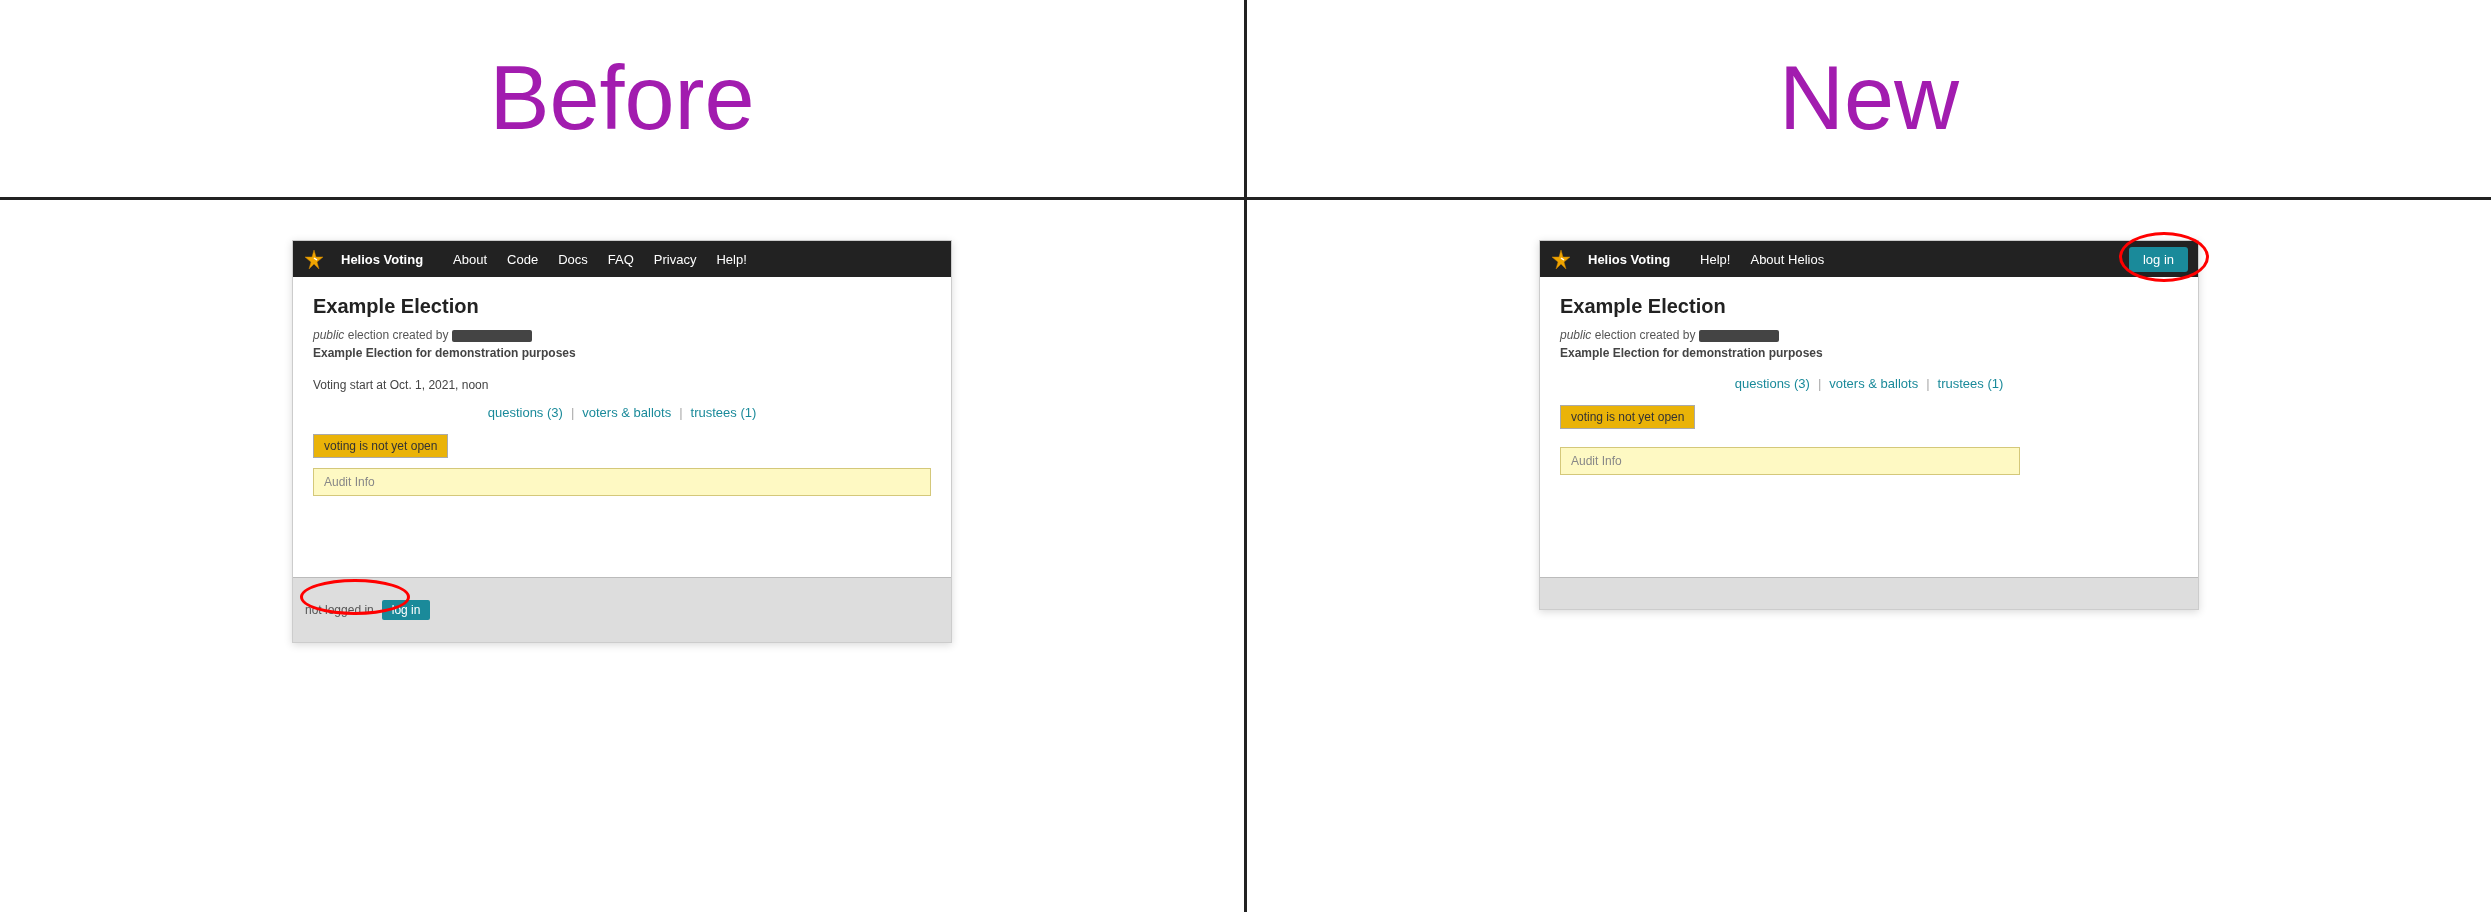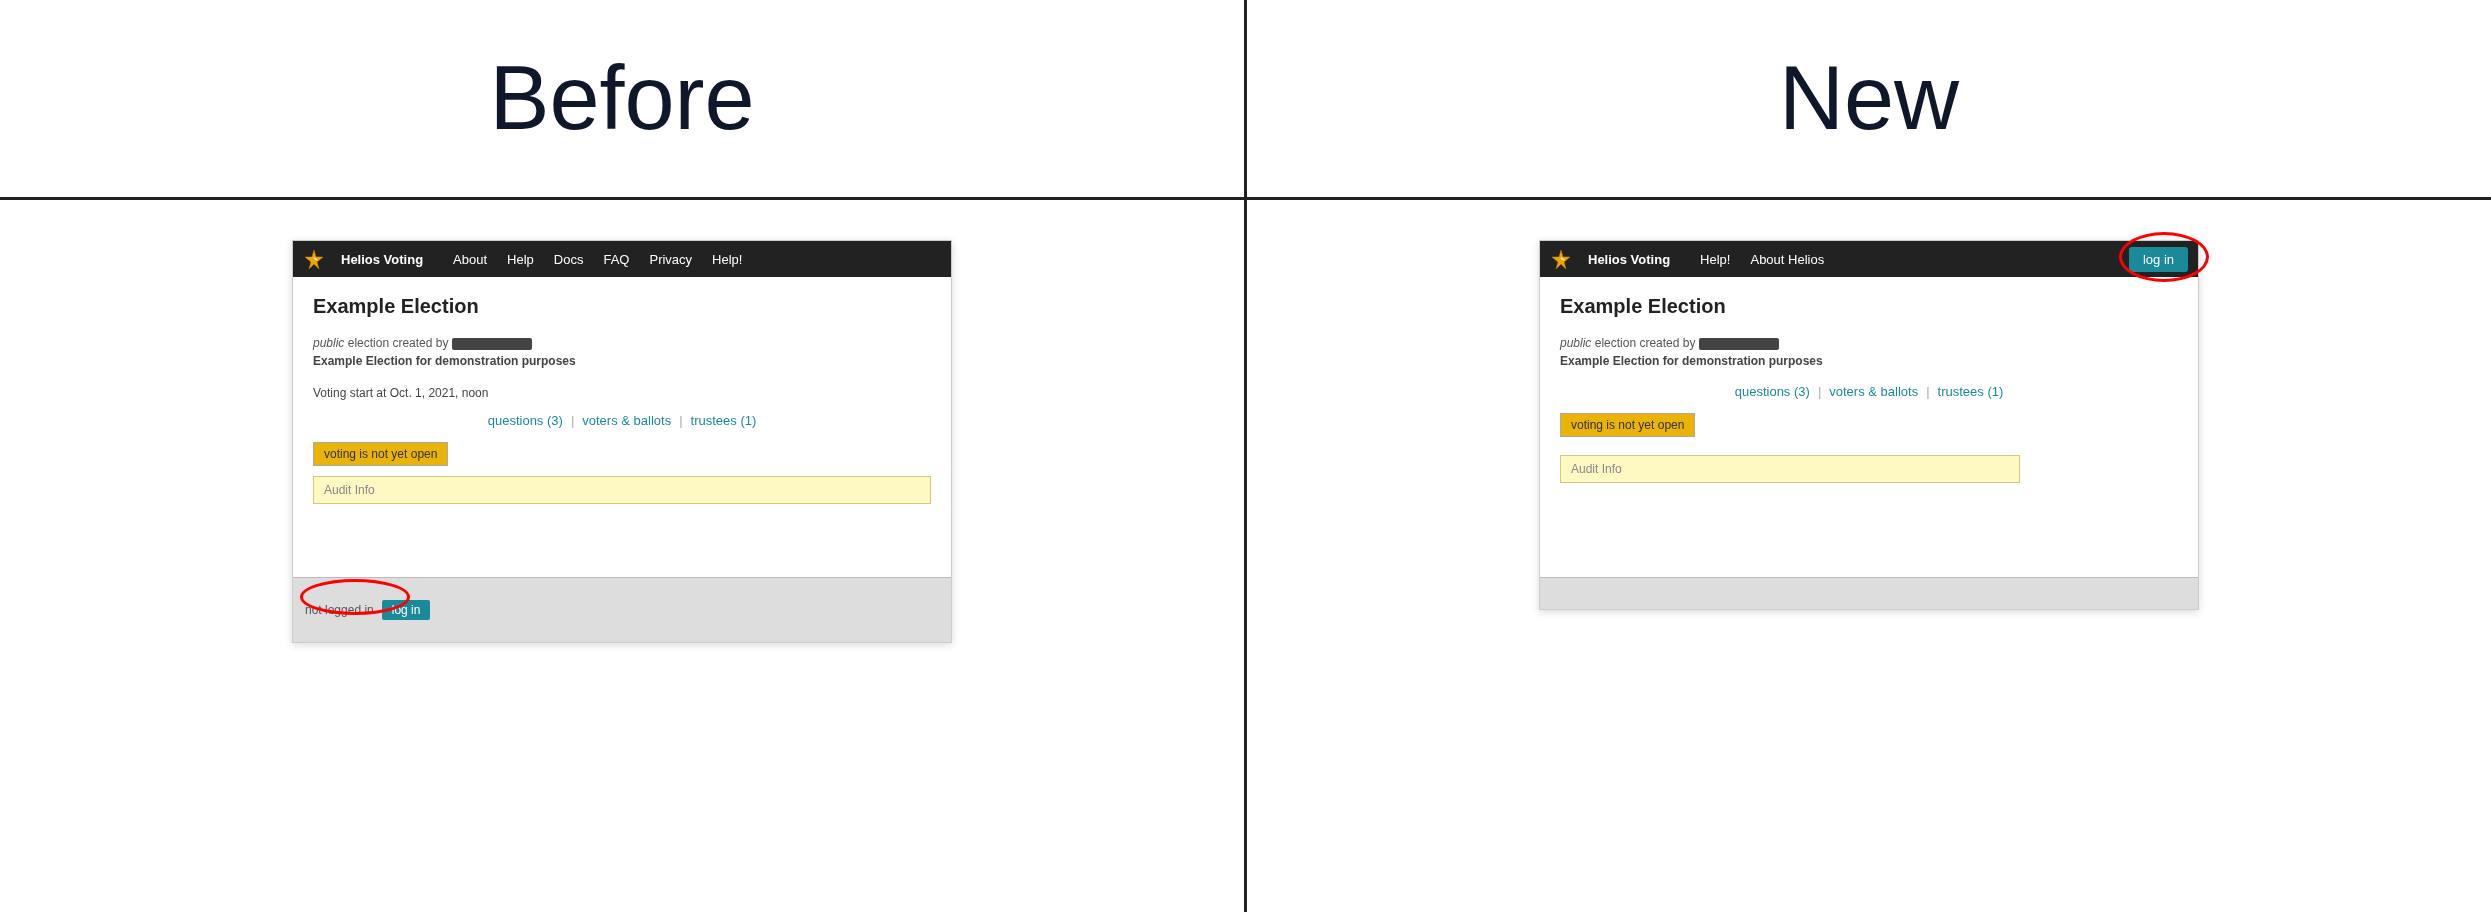--- a/index.html
+++ b/index.html
@@ -20,21 +20,21 @@
       height: 200px;
       border-bottom: 3px solid #222;
     }
     .label-before, .label-new {
       flex: 1;
       display: flex;
       align-items: center;
       justify-content: center;
       font-size: 90px;
       font-weight: 300;
-      color: #0f172a;
+      color: #a21caf;
     }
     .label-before {
       border-right: 3px solid #222;
     }
 
     
     .main-row {
       display: flex;
       flex: 1;
       width: 100%;
@@ -105,21 +105,21 @@
     .page-content {
       background: #fff;
       padding: 18px 20px;
       min-height: 300px;
     }
 
     .election-title {
       font-size: 20px;
       font-weight: bold;
       color: #222;
-      margin-bottom: 18px;
+      margin-bottom: 10px;
     }
 
     .election-meta {
       font-size: 12px;
       color: #555;
       margin-bottom: 4px;
     }
     .election-meta em {
       font-style: italic;
     }
@@ -266,21 +266,21 @@
 
         <div class="navbar">
           <div class="navbar-brand">
             <svg class="helios-icon" viewBox="0 0 22 22">
               <polygon points="11,2 13,9 20,9 14,14 16,21 11,16 6,21 8,14 2,9 9,9" fill="#f0a500" stroke="#c88000" stroke-width="0.5"></polygon>
               <polyline points="11,10 14,12" stroke="#fff" stroke-width="1.5" fill="none"></polyline>
             </svg>
             <span class="nav-link-brand">Helios Voting</span>
           </div>
           <a class="nav-link">About</a>
-          <a class="nav-link">Help</a>
+          <a class="nav-link">Code</a>
           <a class="nav-link">Docs</a>
           <a class="nav-link">FAQ</a>
           <a class="nav-link">Privacy</a>
           <a class="nav-link">Help!</a>
         </div>
 
         <div class="page-content">
           <div class="election-title">Example Election</div>
           <div class="election-meta">
             <em>public</em>

